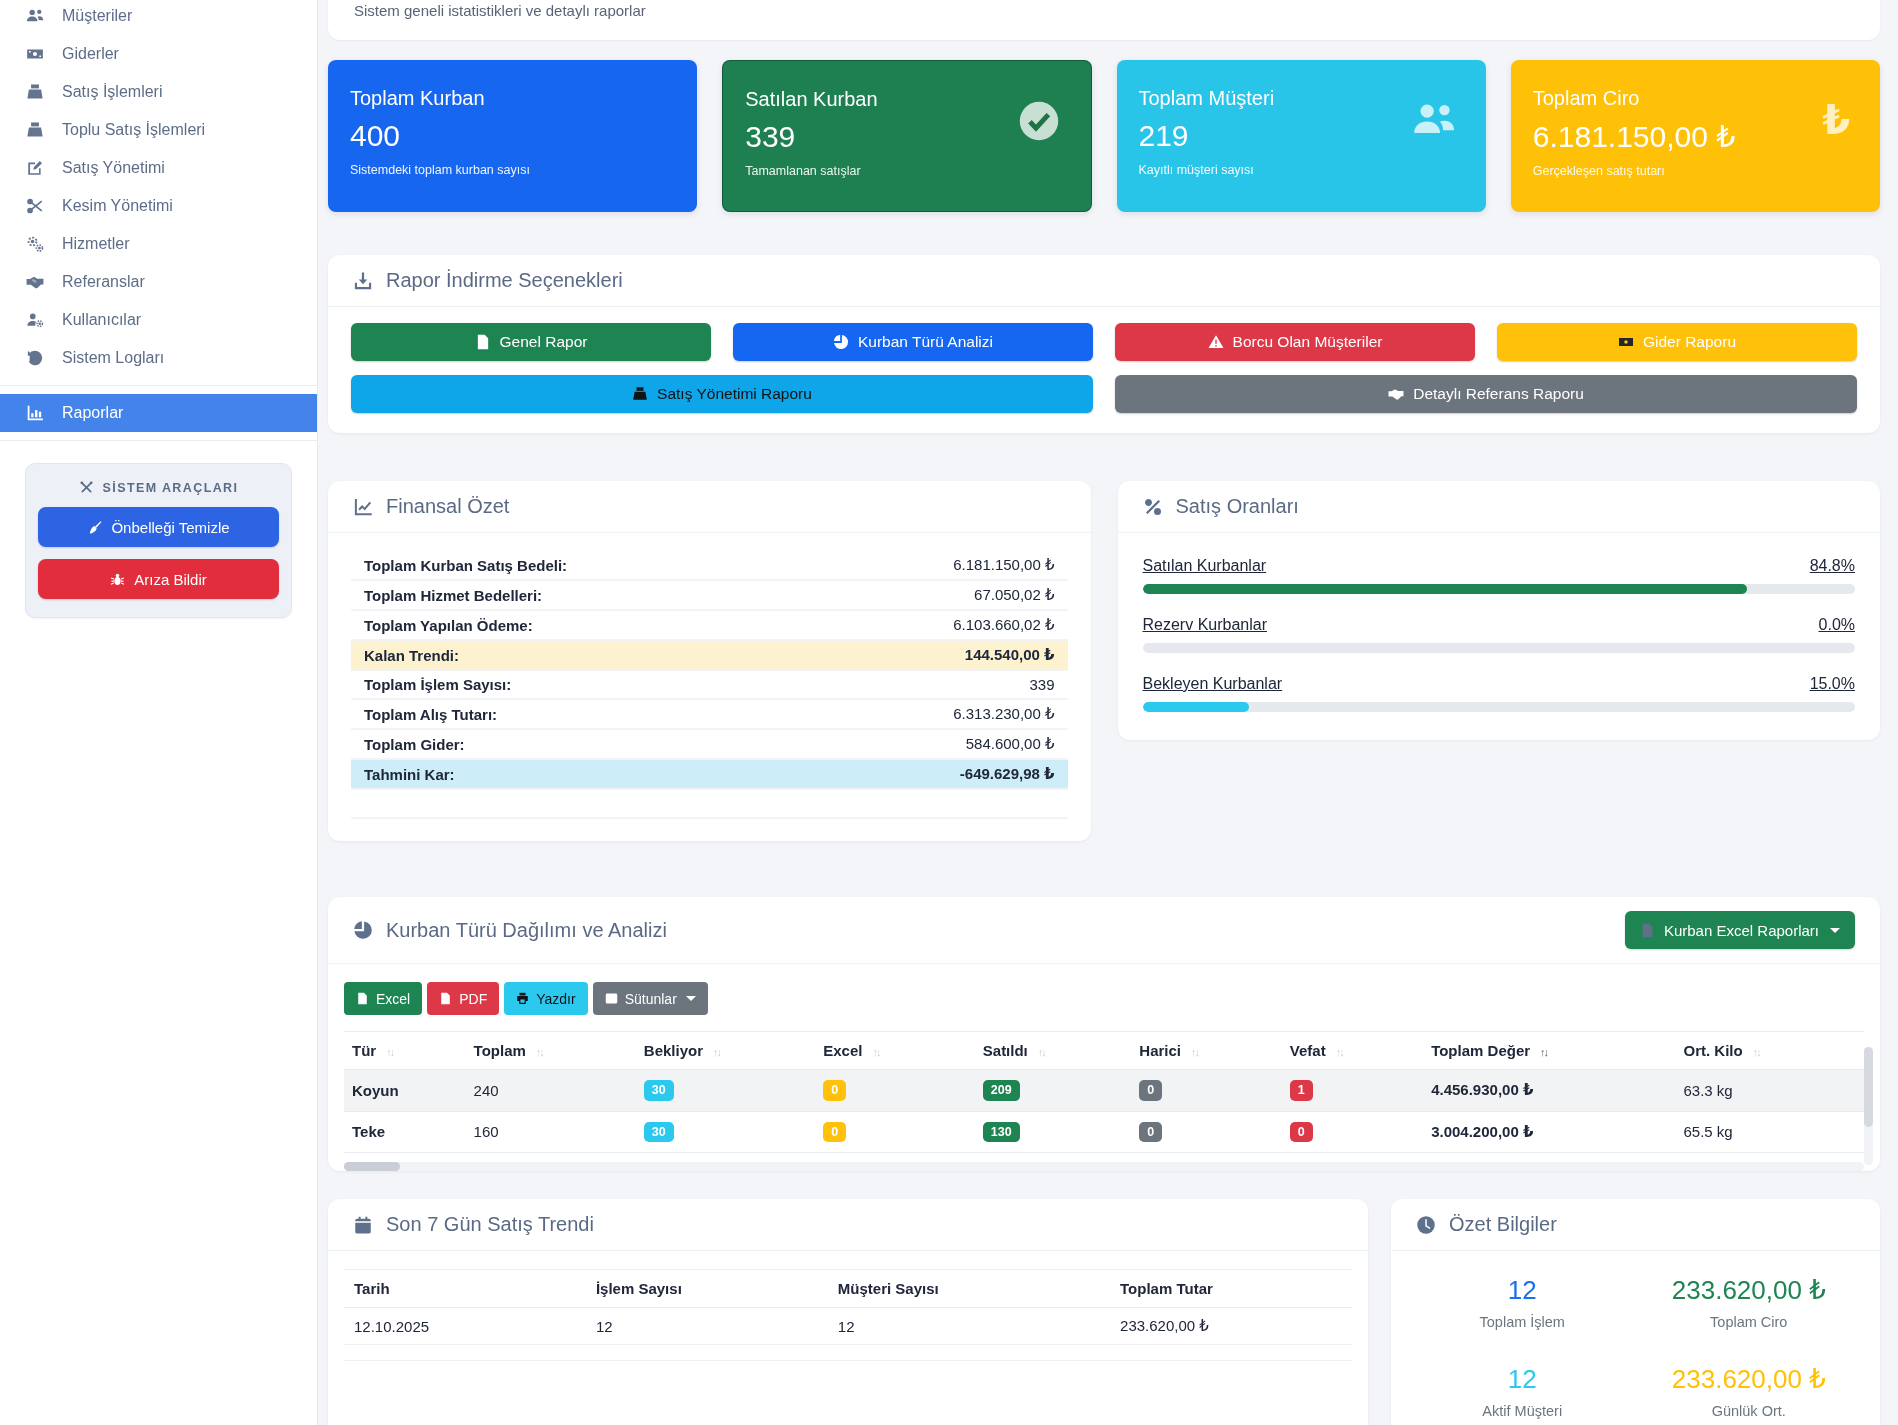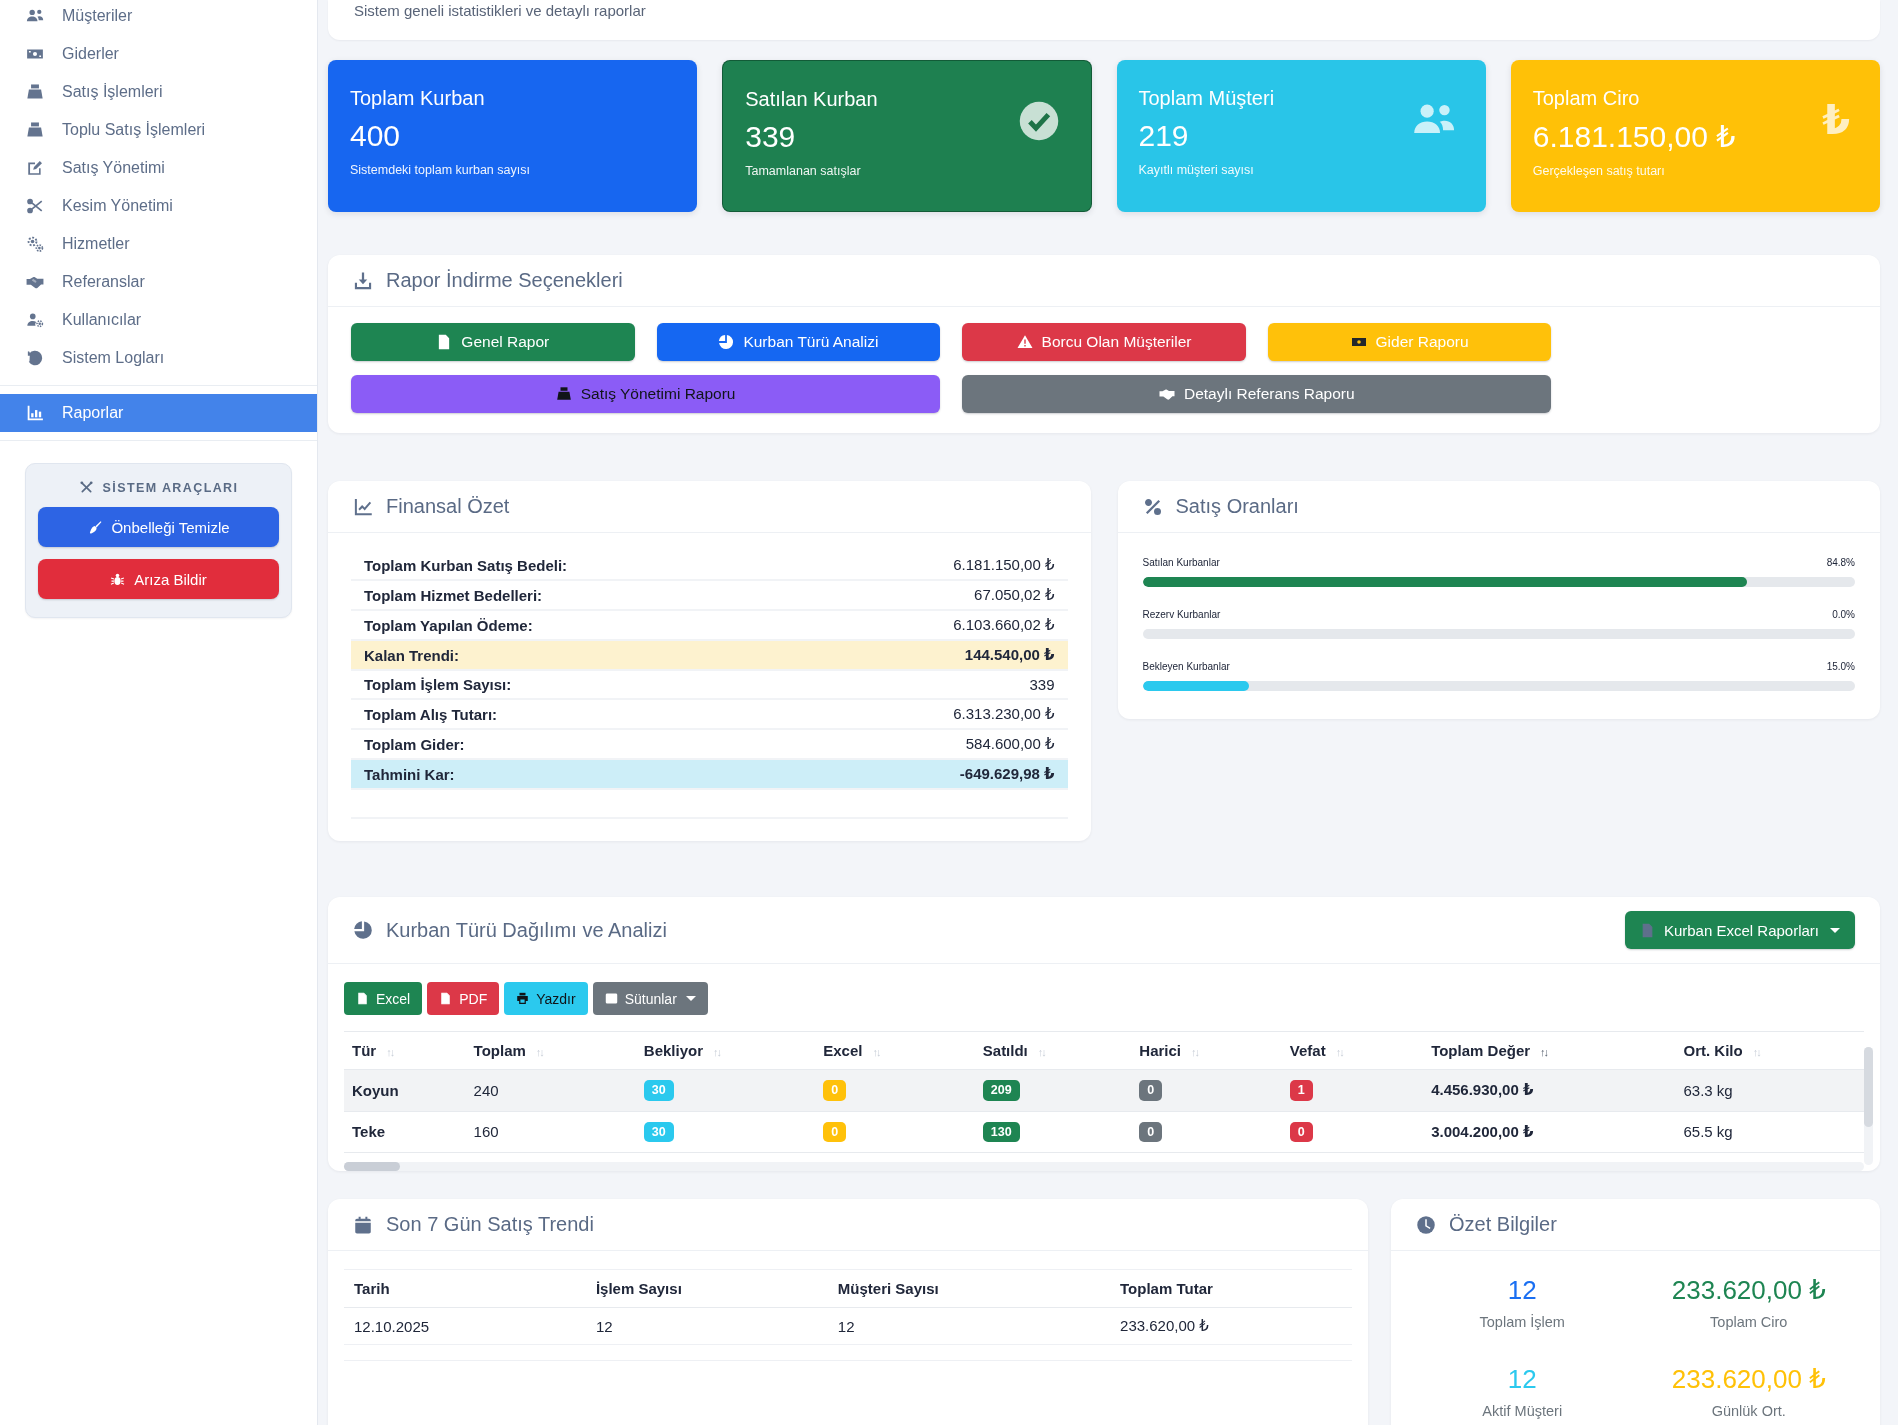--- a/index.html
+++ b/index.html
@@ -42,38 +42,38 @@
   .stat-icon { position:absolute; right:30px; top:38px; opacity:.92; }
   .stat-icon svg { width:44px; height:44px; }
   .stat-icon.lira { font-size:40px; line-height:44px; font-weight:bold; opacity:.75; }
 
   .card { background:#fff; border-radius:12px; box-shadow:0 1px 3px rgba(16,24,40,.06); }
   .card-header { display:flex; align-items:center; gap:13px; padding:14px 25px; border-bottom:1px solid #edf0f4; color:#5a6a85; font-size:20px; min-height:52px; }
   .card-header .ic { color:#5f708c; }
   .card-header .ic svg { width:20px; height:20px; }
 
   .report-card { margin-top:43px; }
-  .report-grid { display:grid; grid-template-columns:repeat(5,1fr); gap:14px 22px; padding:16px 23px 20px; }
+  .report-grid { display:grid; grid-template-columns:repeat(4,1fr); gap:14px 22px; padding:16px 23px 20px; }
   .rbtn { height:38px; border-radius:6px; display:flex; align-items:center; justify-content:center; gap:9px; font-size:15.5px; cursor:pointer; box-shadow:0 1px 2px rgba(16,24,40,.22); }
   .rbtn .ic svg { width:16px; height:16px; }
   .rbtn.wide { grid-column:span 2; }
 
   .two-col { display:grid; grid-template-columns:1fr 1fr; gap:27px; margin-top:48px; align-items:start; }
   .fin-body { padding:18px 23px 22px; }
   .fin-row { display:flex; justify-content:space-between; align-items:center; padding:5px 13px; min-height:29px; border-bottom:2px solid #f1f3f6; font-size:15px; background:#fff; }
   .fin-row .lbl { font-weight:bold; color:#20273a; }
   .fin-row .val { color:#20273a; }
   .fin-row.hl-warn { background:#fdf2cf; }
   .fin-row.hl-info { background:#cdeef8; }
   .fin-row.hl-warn .val, .fin-row.hl-info .val { font-weight:bold; }
   .fin-row.empty { height:16px; }
 
   .ratio-body { padding:24px 25px 6px; }
   .ratio-row { margin-bottom:22px; }
-  .ratio-labels { display:flex; justify-content:space-between; font-size:10px; color:#20273a; margin-bottom:9px; }
+  .ratio-labels { display:flex; justify-content:space-between; font-size:16px; color:#20273a; margin-bottom:9px;text-decoration:underline; }
   .progress { height:10px; border-radius:5px; background:#e5e8ec; overflow:hidden; }
   .progress-fill { height:100%; border-radius:5px; }
   .fill-green { background:#1e8552; }
   .fill-cyan  { background:#2bc9ee; }
 
   .types-card { margin-top:56px; position:relative; }
   .types-header { justify-content:space-between; }
   .hgroup { display:flex; align-items:center; gap:13px; }
   .dropdown-btn { background:#1e8552; color:#fff; height:38px; border-radius:6px; padding:0 15px; display:flex; align-items:center; gap:9px; font-size:15px; cursor:pointer; box-shadow:0 1px 2px rgba(16,24,40,.2); }
   .dropdown-btn .ic svg { width:15px; height:15px; }
@@ -348,21 +348,21 @@
         <span>Borcu Olan Müşteriler</span>
       </div>
       <div class="rbtn" style="background-color: rgb(255, 193, 10); color: rgb(255, 255, 255);">
         <span class="ic" style="color:#23272b">
             <svg viewBox="0 0 16 16">
               <path fill-rule="evenodd" d="M1 4h14v8H1zm7 2.2a1.8 1.8 0 100 3.6 1.8 1.8 0 000-3.6z"></path>
             </svg>
           </span>
         <span>Gider Raporu</span>
       </div>
-      <div class="rbtn wide" style="background-color: #8b5cf6; color: rgb(16, 20, 24);">
+      <div class="rbtn wide" style="background-color: #0ea5e9; color: rgb(16, 20, 24);">
         <span class="ic">
             <svg viewBox="0 0 16 16">
               <path d="M4.5 1.3h7v3.5h-7z"></path>
               <path d="M2.6 5.8h10.8l1.4 8H1.2z"></path>
             </svg>
           </span>
         <span>Satış Yönetimi Raporu</span>
       </div>
       <div class="rbtn wide" style="background-color: rgb(108, 117, 125); color: rgb(255, 255, 255);">
         <span class="ic">

